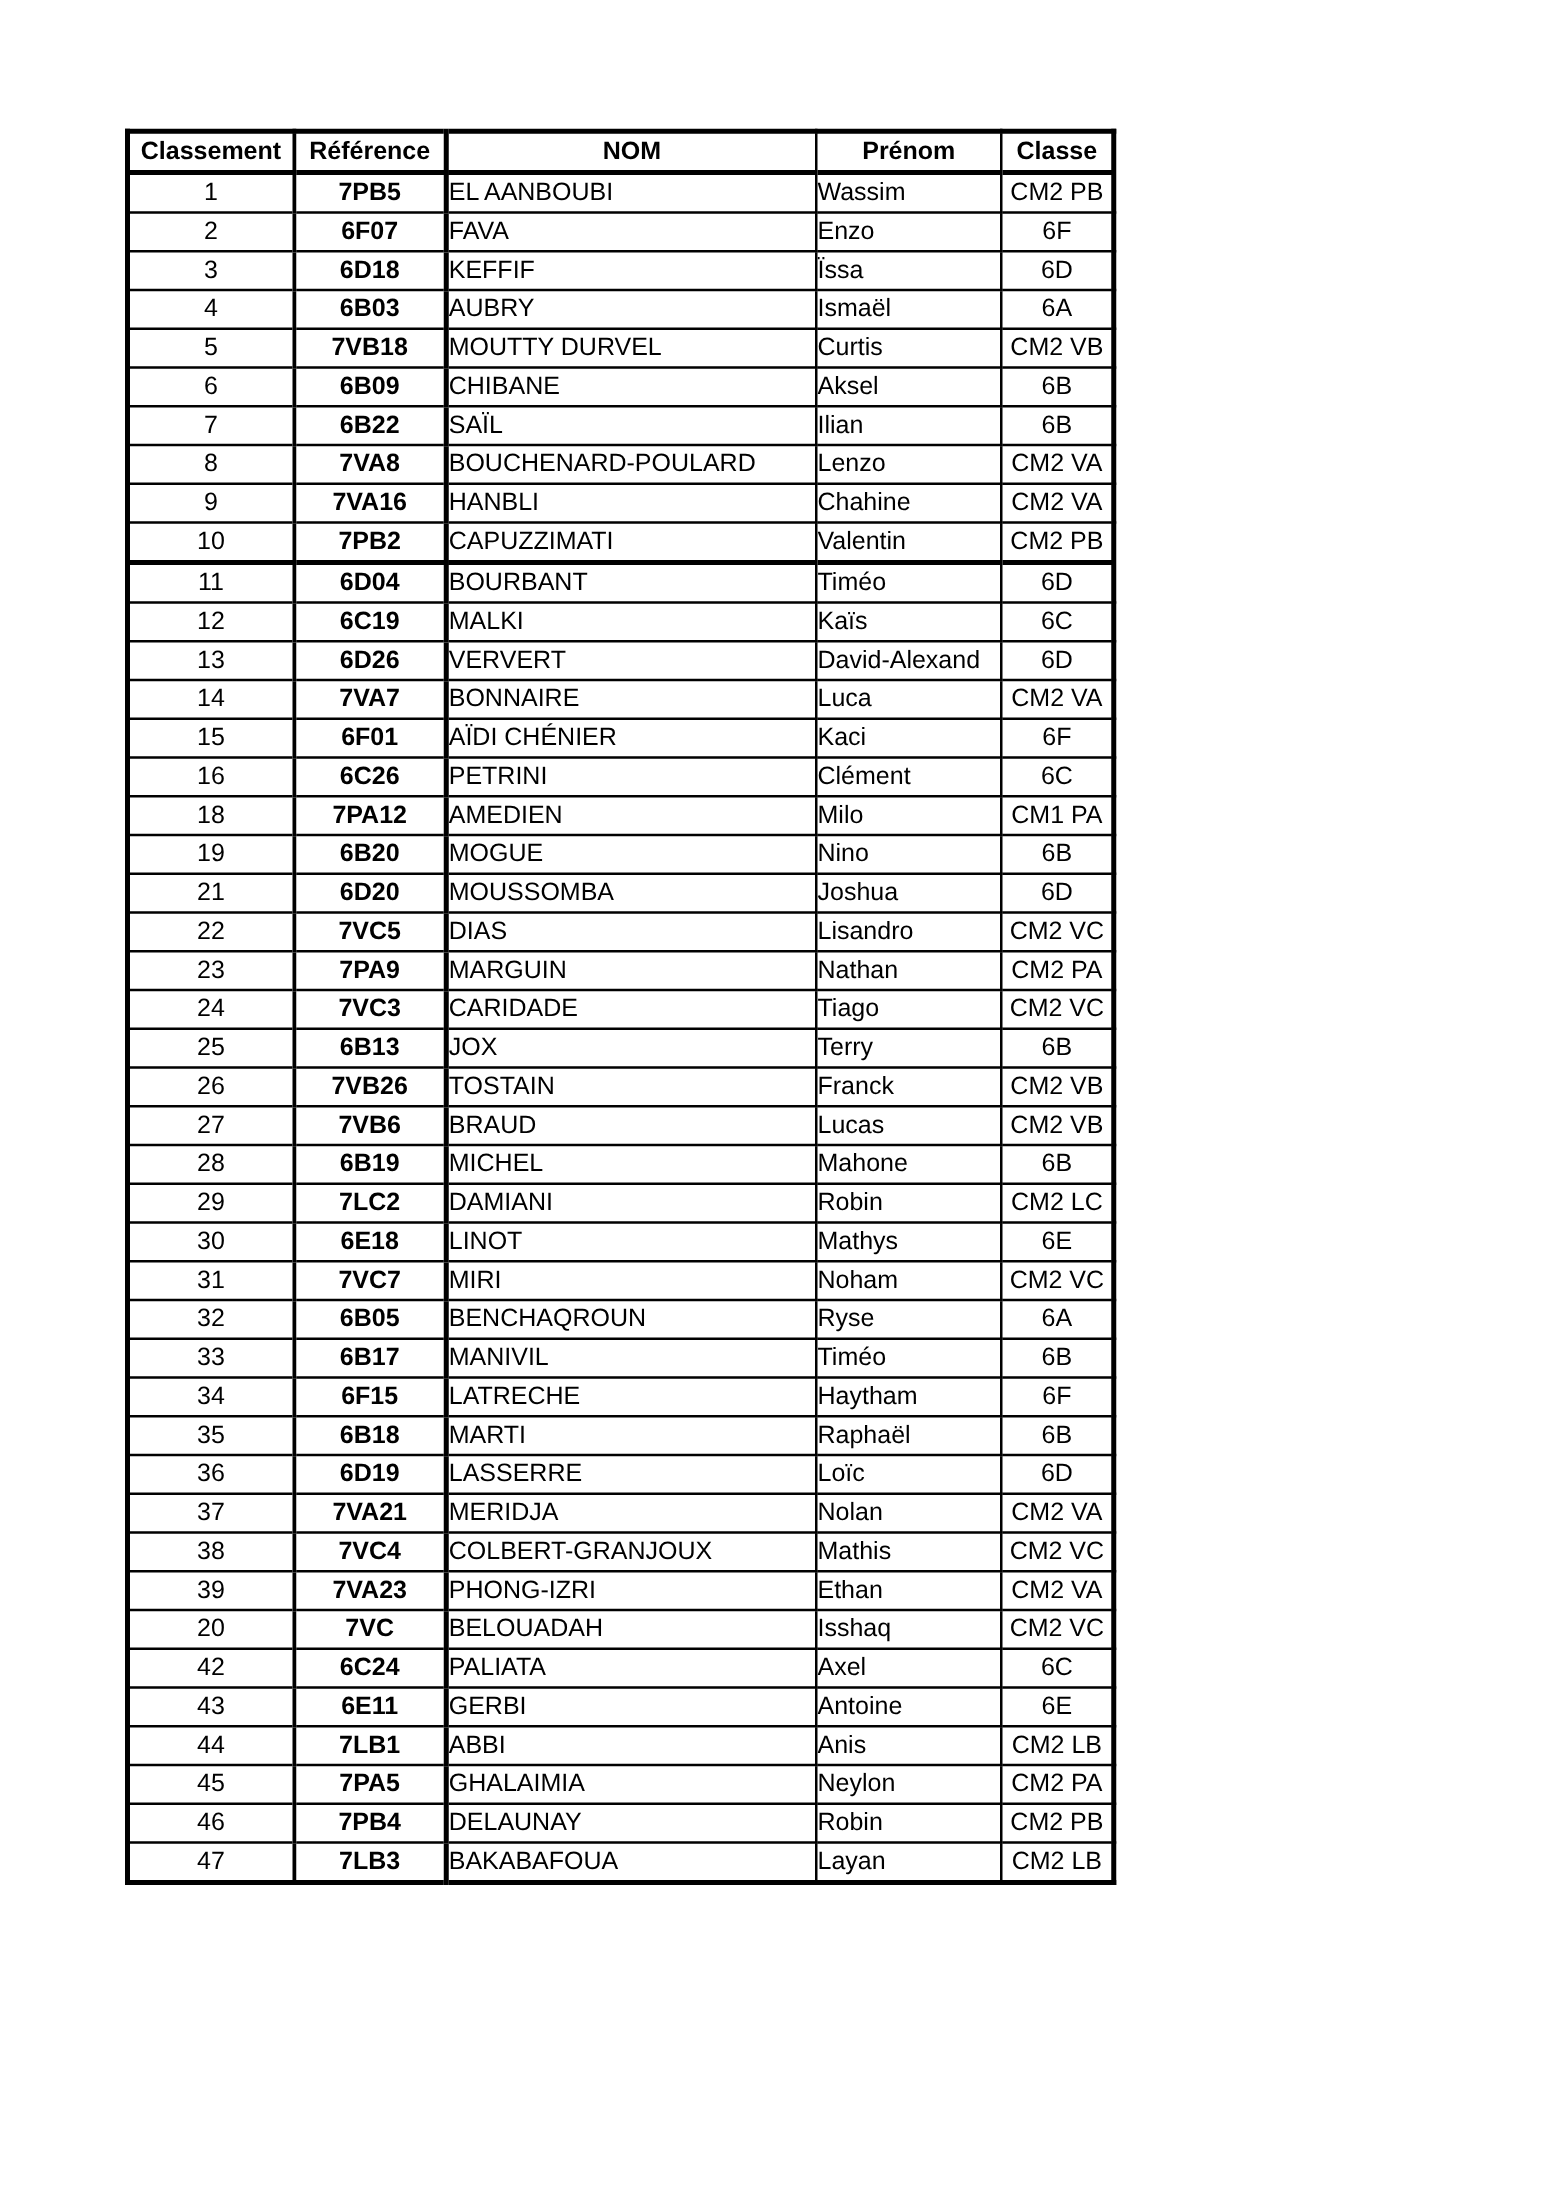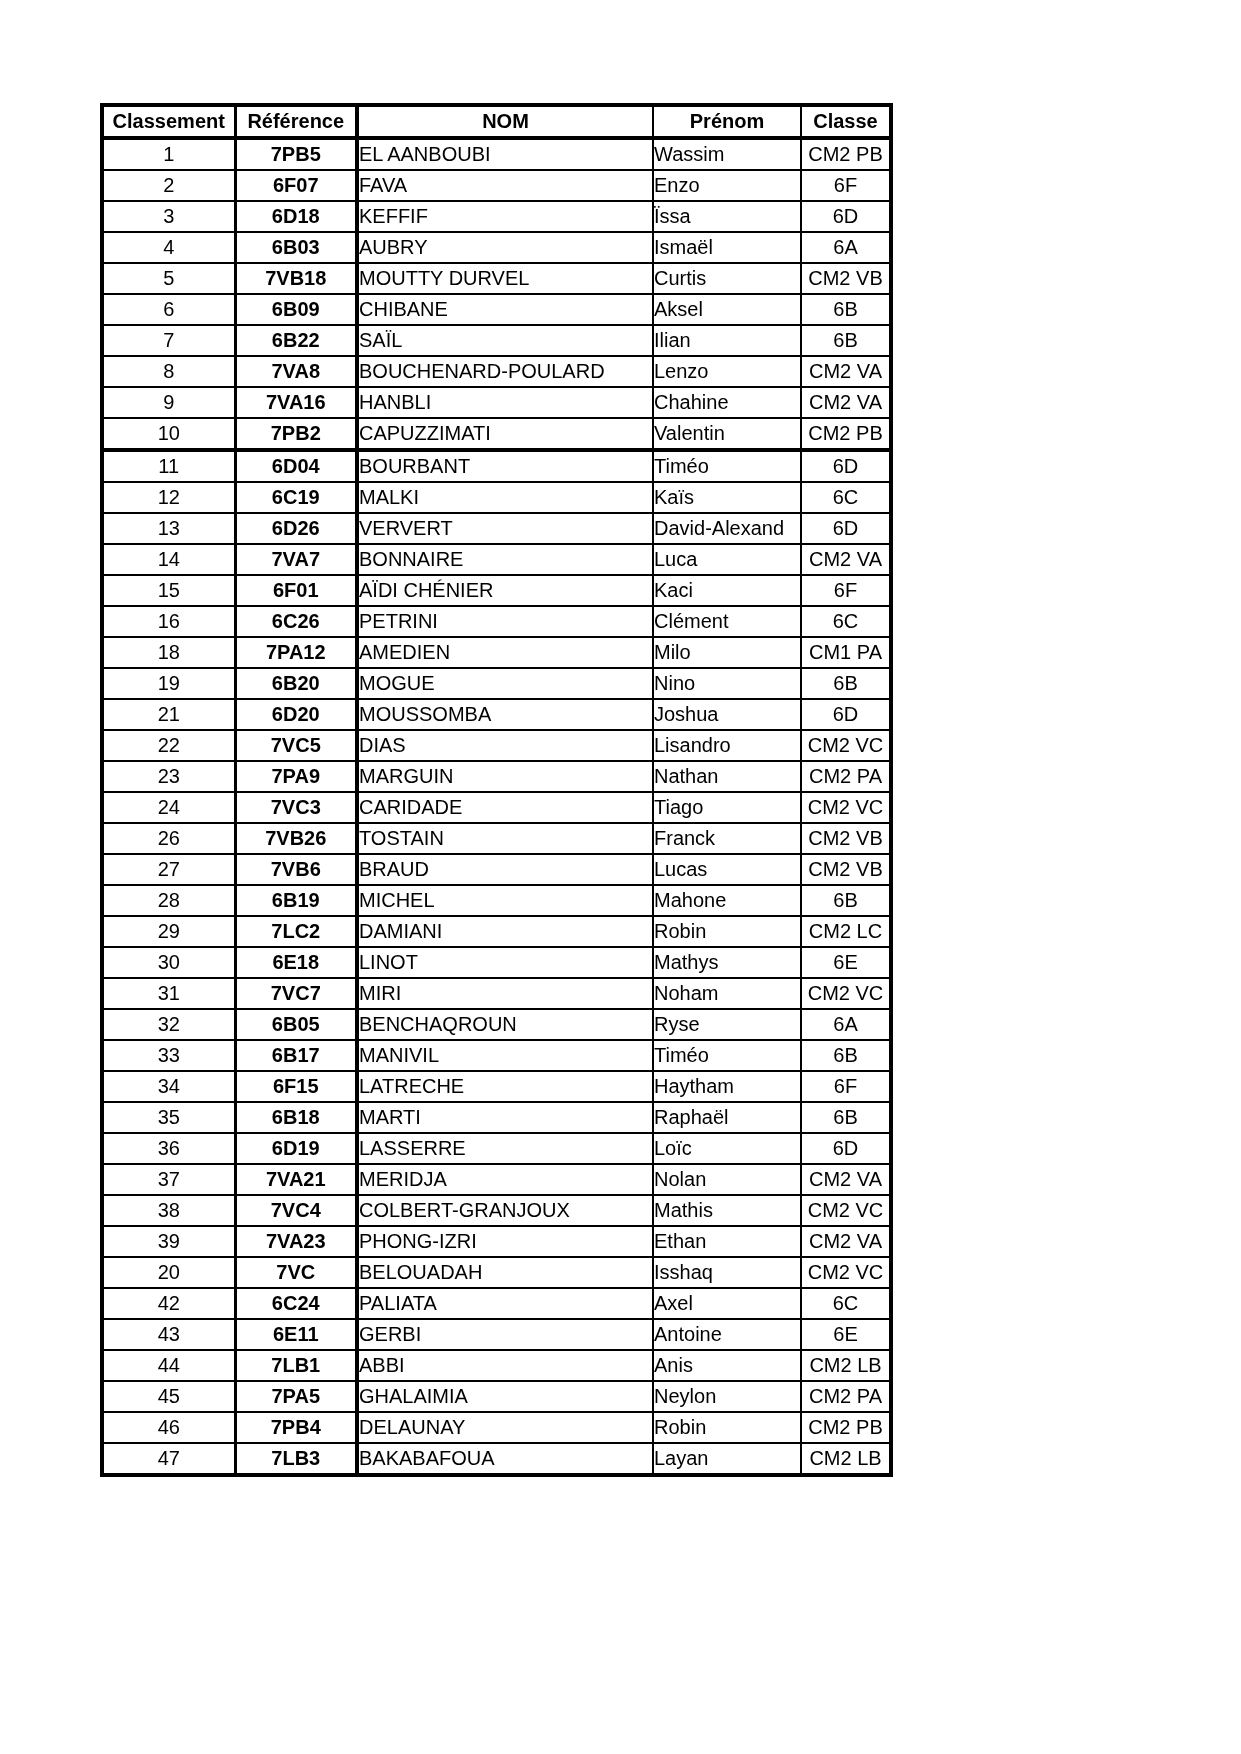--- a/index.html
+++ b/index.html
@@ -231,20 +231,27 @@
             <td class="center">CM2 PA</td>
           </tr>
           <tr>
             <td class="c0 center">24</td>
             <td class="c1 center">7VC3</td>
             <td class="c2 left">CARIDADE</td>
             <td class="c3 left">Tiago</td>
             <td class="center">CM2 VC</td>
           </tr>
           <tr>
+            <td class="c0 center">25</td>
+            <td class="c1 center">6B13</td>
+            <td class="c2 left">JOX</td>
+            <td class="c3 left">Terry</td>
+            <td class="center">6B</td>
+          </tr>
+          <tr>
             <td class="c0 center">26</td>
             <td class="c1 center">7VB26</td>
             <td class="c2 left">TOSTAIN</td>
             <td class="c3 left">Franck</td>
             <td class="center">CM2 VB</td>
           </tr>
           <tr>
             <td class="c0 center">27</td>
             <td class="c1 center">7VB6</td>
             <td class="c2 left">BRAUD</td>

